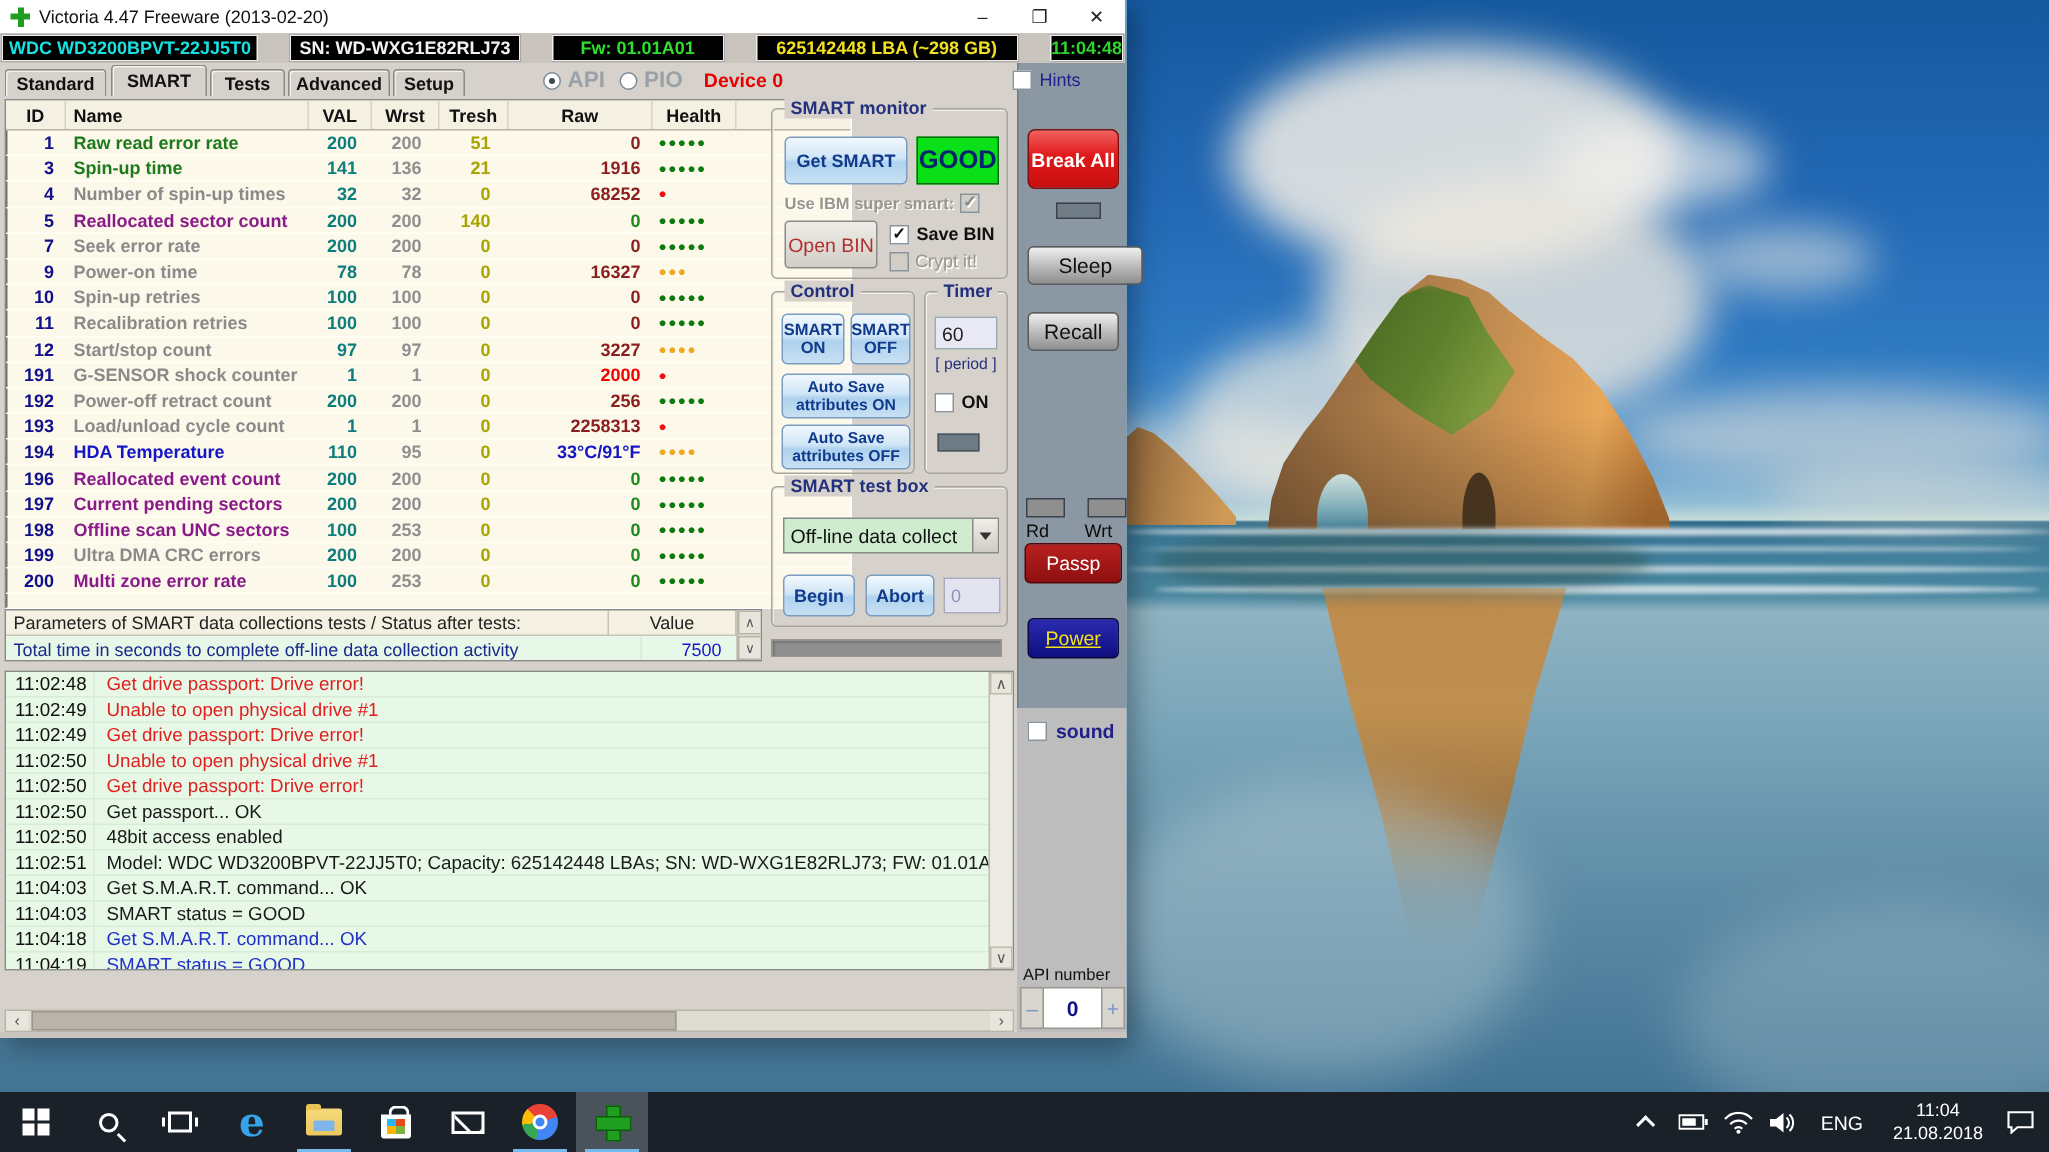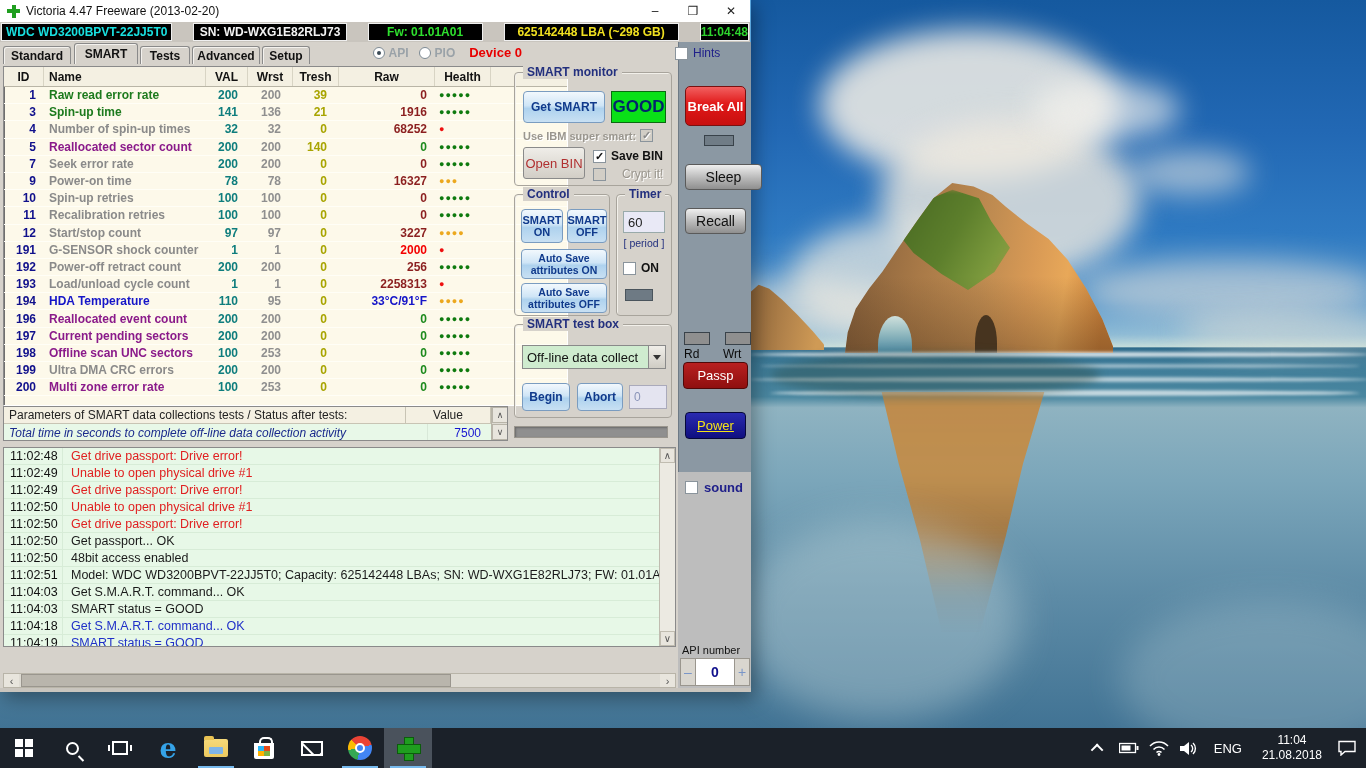--- a/index.html
+++ b/index.html
@@ -88,21 +88,21 @@
   #seg-cap { width:192px; color:#f0e020; }
   #seg-clock { flex:1; color:#2ed42e; }
   
   #tabbar { position:absolute; left:0; top:42px; width:100%; height:22px; }
   .tab { position:absolute; top:4px; height:18px; background:#d6d2cb; border:1px solid #8a8a8a; border-bottom:none; border-radius:3px 3px 0 0;
     display:flex; align-items:center; justify-content:center; font-size:12px; font-weight:bold; color:#111; box-shadow:inset 1px 1px 0 #f4f2ee; }
   .tab.active { top:1px; height:21px; z-index:2; }
   #mode-area { position:absolute; right:228px; top:3px; display:flex; align-items:center; gap:4px; }
   .radio { width:12px; height:12px; border-radius:50%; background:#fff; border:1px solid #7d8a94; position:relative; }
   .radio.on::after { content:""; position:absolute; left:3px; top:3px; width:4px; height:4px; border-radius:50%; background:#3a4a55; }
-  .radio-lbl { font-size:12px; font-weight:bold; color:#9aa2a8; margin-right:6px; }
+  .radio-lbl { font-size:15px; font-weight:bold; color:#9aa2a8; margin-right:6px; }
   #device-lbl { font-size:13px; font-weight:bold; color:#e80000; margin-left:4px; }
   #hints-area { position:absolute; right:2px; top:4px; width:72px; display:flex; align-items:center; gap:5px; }
   .cb { width:13px; height:13px; background:#fff; border:1px solid #8a949c; font-size:11px; line-height:11px; text-align:center; color:#111; }
   .cb.on::after { content:"✓"; font-weight:bold; }
   .cb.dis { background:#d2cec6; color:#8a8a8a; }
   #hints-lbl { font-size:12px; color:#20208a; }
 
   
   #smart-table { position:absolute; left:3px; top:66px; width:565px; height:340px; background:#fdf9ea;
     border:1px solid #8a8a8a; border-right-color:#fff; border-bottom-color:#fff; box-shadow:inset 1px 1px 0 #6f6f6f; overflow:hidden; }
@@ -124,21 +124,21 @@
   .nm-green{color:#1d7a1d;} .nm-gray{color:#8a8a8a;} .nm-purple{color:#8a1a8a;} .nm-blue{color:#1515c8;}
   .rw-maroon{color:#8b1f1f;} .rw-green{color:#1d8a1d;} .rw-red{color:#f40000;} .rw-blue{color:#1515c8;}
   .dt-green{color:#0e7a0e;} .dt-yellow{color:#eca81e;} .dt-red{color:#ee1010;}
 
   
   #param-table { position:absolute; left:3px; top:406px; width:505px; height:35px; border:1px solid #8a8a8a; background:#f4f0e2; overflow:hidden; }
   #param-head { display:flex; height:17px; font-size:12px; color:#222; border-bottom:1px solid #c8c4b4; }
   #param-head .ph-name { width:402px; padding-left:5px; display:flex; align-items:center; border-right:1px solid #c8c4b4; }
   #param-head .ph-val { width:85px; display:flex; align-items:center; justify-content:center; border-right:1px solid #c8c4b4; }
   .prow { display:flex; height:17px; font-size:12px; background:#e8f8e8; }
-  .prow .pc-name { width:458px; padding-left:5px; color:#1a2a8c; display:flex; align-items:center; border-right:1px solid #d8e8d8; white-space:nowrap; overflow:hidden;font-style:italic;}
+  .prow .pc-name { width:458px; padding-left:5px; color:#1a2a8c; display:flex; align-items:center; border-right:1px solid #d8e8d8; white-space:nowrap; overflow:hidden;}
   .prow .pc-val { width:85px; display:flex; align-items:center; justify-content:center; color:#1515d0; }
   #param-sb { position:absolute; right:0; top:0; width:16px; height:100%; background:#dedbd3; border-left:1px solid #b8b4a8; }
   .sb-btn { width:16px; height:16px; display:flex; align-items:center; justify-content:center; font-size:9px; color:#555;
     background:#e8e5dd; border:1px solid #b8b4a8; }
 
   
   .grp { position:absolute; border:1px solid #a8a49c; border-radius:4px; box-shadow:inset 1px 1px 0 #f2f0ea; }
   .grp-title { position:absolute; top:-8px; left:8px; background:#d6d2cb; padding:0 4px; font-size:12px; font-weight:bold; color:#23307e; }
   .blue-btn { background:linear-gradient(180deg,#f2f8fd 0%,#cfe5f6 45%,#aed2ee 55%,#c8e0f3 100%);
     border:1px solid #7a9cc0; border-radius:4px; color:#103a8c; font-weight:bold; font-size:12px;
@@ -147,21 +147,21 @@
   #btn-getsmart { position:absolute; left:8px; top:18px; width:82px; height:32px; }
   #good-box { position:absolute; left:96px; top:18px; width:55px; height:32px; background:#0ae018; border:1px solid #0a6a10;
     display:flex; align-items:center; justify-content:center; font-size:17px; font-weight:bold; color:#03246b; }
   #ibm-row { position:absolute; left:8px; top:56px; width:146px; display:flex; align-items:center; font-size:11px; color:#9a968e;
     text-shadow:1px 1px 0 #fff; font-weight:bold; }
   #ibm-cb { margin-left:4px; }
   #btn-openbin { position:absolute; left:8px; top:74px; width:62px; height:32px; background:linear-gradient(180deg,#efedе8 0%,#d2cec6 100%);
     background:linear-gradient(180deg,#efede8 0%,#d2cec6 100%); border:1px solid #8a8a8a; border-radius:3px;
     display:flex; align-items:center; justify-content:center; color:#b03030; font-size:13px; }
   #savebin-row { position:absolute; left:78px; top:76px; display:flex; align-items:center; gap:5px; font-size:12px; font-weight:bold; color:#111; }
-  #crypt-row { position:absolute; left:78px; top:94px; display:flex; align-items:center; gap:16px; font-size:12px; color:#9a968e; text-shadow:1px 1px 0 #fff; }
+  #crypt-row { position:absolute; left:78px; top:94px; display:flex; align-items:center; gap:4px; font-size:12px; color:#9a968e; text-shadow:1px 1px 0 #fff; }
   #grp-control { left:514px; top:194px; width:96px; height:122px; }
   #btn-smarton { position:absolute; left:6px; top:14px; width:42px; height:34px; font-size:11px; line-height:1.1; }
   #btn-smartoff { position:absolute; left:52px; top:14px; width:40px; height:34px; font-size:11px; line-height:1.1; }
   #btn-ason { position:absolute; left:6px; top:54px; width:86px; height:30px; font-size:10.5px; line-height:1.15; }
   #btn-asoff { position:absolute; left:6px; top:88px; width:86px; height:30px; font-size:10.5px; line-height:1.15; }
   #grp-timer { left:616px; top:194px; width:56px; height:122px; }
   #timer-field { position:absolute; left:6px; top:16px; width:42px; height:22px; background:#e9e9f6; border:1px solid #9aa; font-size:13px; color:#222; padding-left:4px; display:flex; align-items:center; }
   #period-lbl { position:absolute; left:0; top:42px; width:100%; text-align:center; font-size:10.5px; color:#23307e; }
   #timer-on { position:absolute; left:6px; top:66px; display:flex; align-items:center; gap:5px; font-size:12px; font-weight:bold; color:#111; }
   #timer-ind { position:absolute; left:8px; top:94px; width:28px; height:12px; background:#6e7a84; border:1px solid #4a545c; }
@@ -288,21 +288,21 @@
         <div class="col-raw">Raw</div>
         <div class="col-health">Health</div>
         <div class="col-x"></div>
       </div>
       <div id="smart-rows">
           <div class="trow">
             <span class="tc-id">1</span>
             <span class="tc-name nm-green">Raw read error rate</span>
             <span class="tc-val">200</span>
             <span class="tc-wrst">200</span>
-            <span class="tc-tresh">39</span>
+            <span class="tc-tresh">51</span>
             <span class="tc-raw rw-maroon">0</span>
             <span class="tc-health dt-green">●●●●●</span>
           </div>
           <div class="trow">
             <span class="tc-id">3</span>
             <span class="tc-name nm-green">Spin-up time</span>
             <span class="tc-val">141</span>
             <span class="tc-wrst">136</span>
             <span class="tc-tresh">21</span>
             <span class="tc-raw rw-maroon">1916</span>

